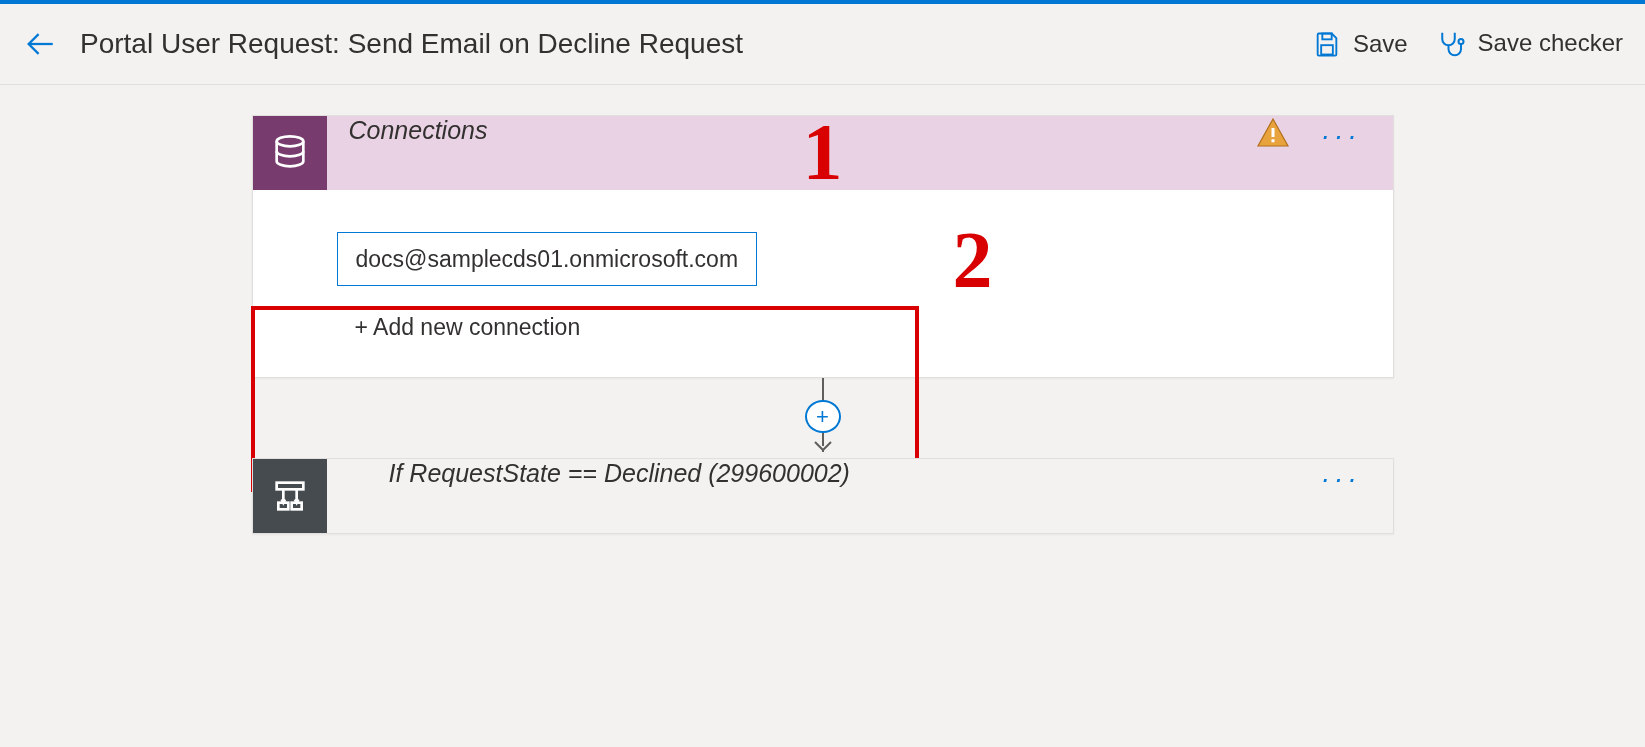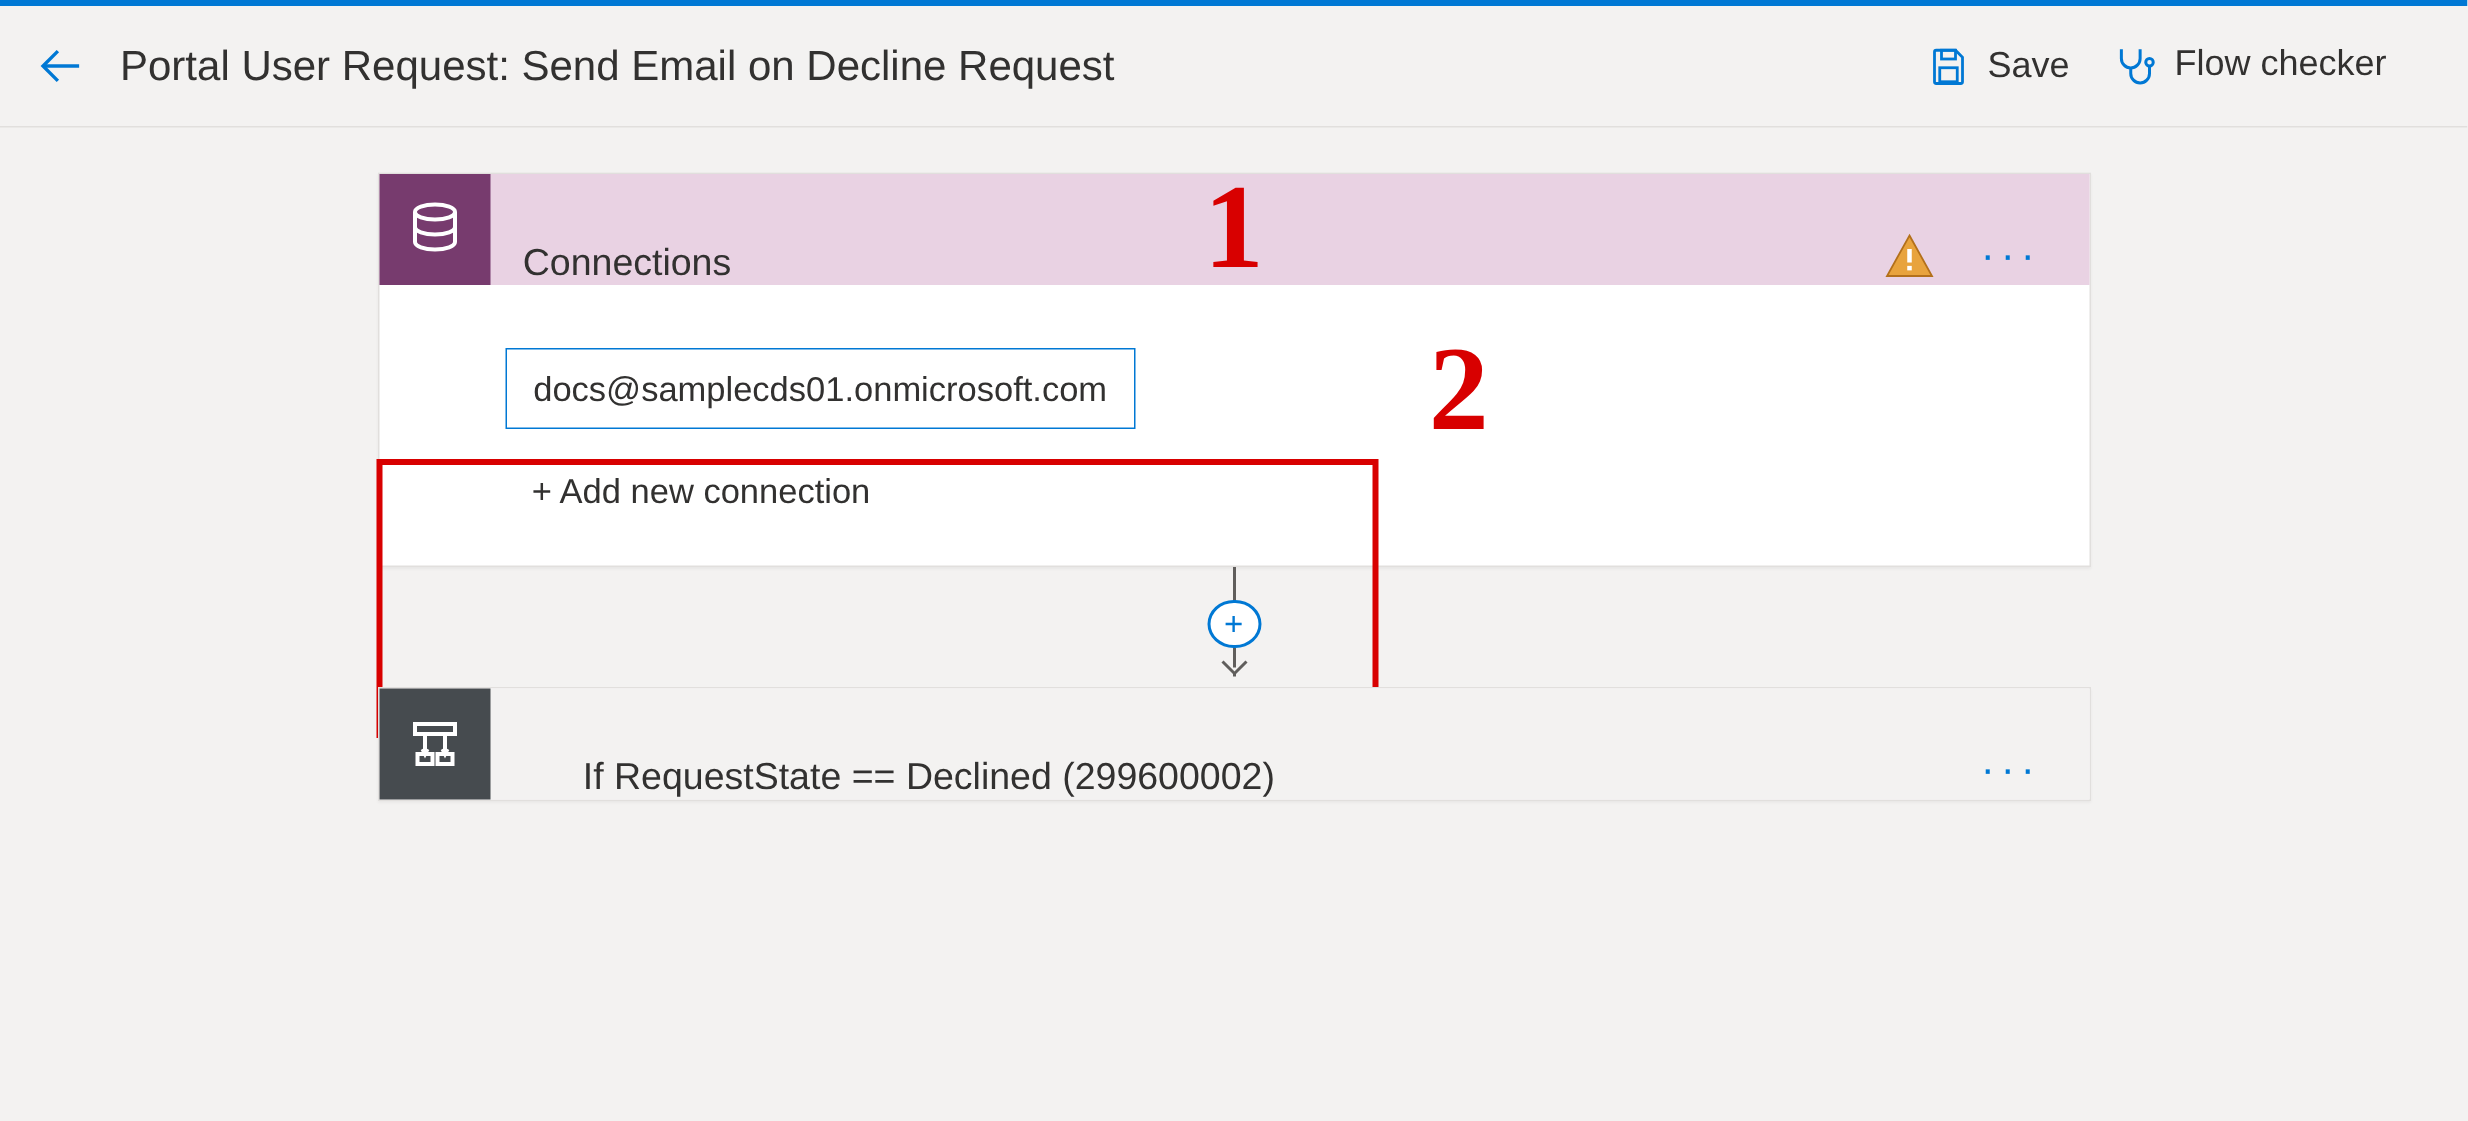--- a/index.html
+++ b/index.html
@@ -14,21 +14,21 @@
   .top-accent {
     height: 4px;
     background: #0078D4;
   }
 
   
   .header-bar {
     display: flex;
     align-items: center;
     height: 80px;
-    padding: 0 40px 0 18px;
+    padding: 0 8px 0 18px;
     background: #f3f2f1;
     border-bottom: 1px solid #e1dfdd;
   }
 
   .back-arrow {
     color: #0078D4;
     width: 44px;
     height: 44px;
     display: flex;
     align-items: center;
@@ -76,22 +76,23 @@
     width: 1140px;
     background: #fff;
     border: 1px solid #e1dfdd;
     box-shadow: 0 1px 2px rgba(0,0,0,0.05);
     position: relative;
   }
 
   
   .card-header {
     display: flex;
-    align-items: flex-end;
+    align-items: flex-start;
     height: 74px;
+    font-style: italic;
   }
   .connections-header {
     background: #e9d2e3;
   }
   .icon-tile {
     width: 74px;
     height: 74px;
     display: flex;
     align-items: center;
     justify-content: center;
@@ -278,21 +279,21 @@
     <span>Save</span>
   </div>
   <div class="header-action">
     <span class="header-action-icon">
       <svg width="30" height="30" viewBox="0 0 24 24" fill="none" stroke="#0078D4" stroke-width="1.6">
         <path d="M5 3v5a5 5 0 0 0 10 0V3"></path>
         <path d="M10 13v3a5 5 0 0 0 10 0v-4"></path>
         <circle cx="20" cy="10" r="2"></circle>
       </svg>
     </span>
-    <span>Flow checker</span>
+    <span>Save checker</span>
   </div>
 </div>
 
 <div class="canvas">
 
   <div class="card connections-card" style="position:relative;">
     <div class="annotation-box anno-connections"></div>
     <div class="marker marker-1">1</div>
     <div class="card-header connections-header">
       <div class="icon-tile connections-icon-tile">

